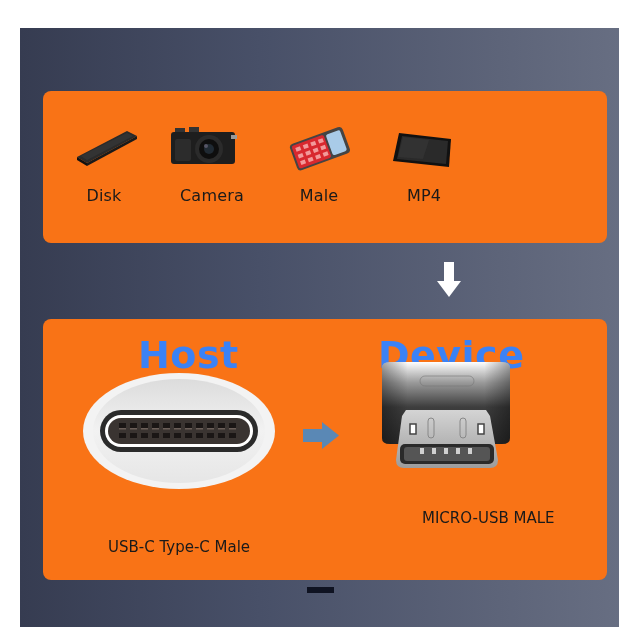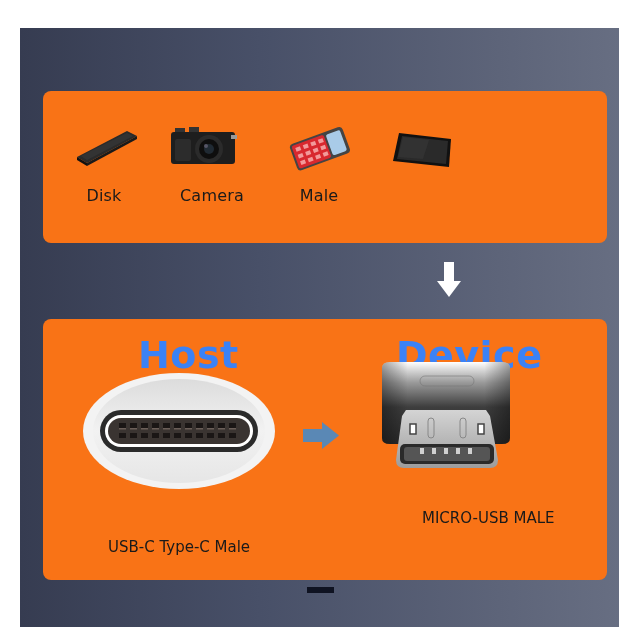--- a/index.html
+++ b/index.html
@@ -89,33 +89,34 @@
     </svg>
     <div class="lbl">Male</div>
   </div>
 
   <div class="dev" style="left:326px;">
     <svg class="img" viewBox="0 0 110 48">
       <polygon points="30,10 82,16 80,44 24,38" fill="#111"></polygon>
       <polygon points="33,13 79,18 77,41 28,36" fill="#2a2a2a"></polygon>
       <polygon points="34,14 60,17 54,36 29,34" fill="#3a3a3a" opacity="0.5"></polygon>
     </svg>
+    <div class="lbl">MP4</div>
   </div>
 
 </div>
 
 <svg class="down-arrow" viewBox="0 0 24 36">
   <rect x="7" y="0" width="10" height="20" fill="#ffffff"></rect>
   <polygon points="0,19 24,19 12,35" fill="#ffffff"></polygon>
 </svg>
 
 <div class="card card-connect"></div>
 
 <div class="title-red" style="left:138px; top:333px;">Host</div>
-<div class="title-red" style="left:396px; top:333px;">Device</div>
+<div class="title-red" style="left:378px; top:333px;">Device</div>
 
 <svg class="svg-abs" style="left:82px; top:372px;" width="194" height="118" viewBox="0 0 194 118">
   <defs>
     <linearGradient id="bodyG" x1="0" y1="0" x2="0" y2="1">
       <stop offset="0" stop-color="#dcdcdc"></stop>
       <stop offset="0.5" stop-color="#f2f2f2"></stop>
       <stop offset="1" stop-color="#e6e6e6"></stop>
     </linearGradient>
   </defs>
   <ellipse cx="97" cy="59" rx="96" ry="58" fill="#f3f3f3"></ellipse>

